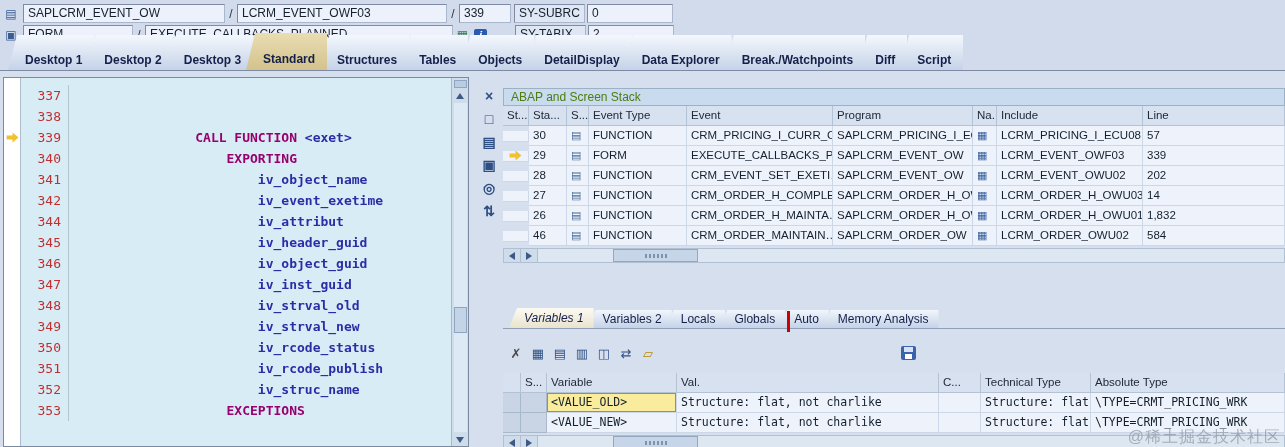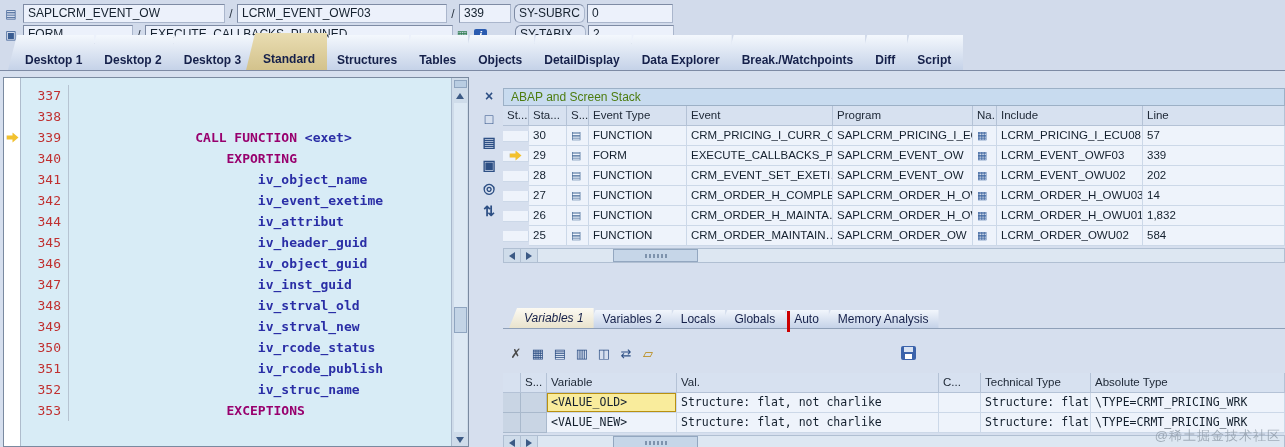--- a/index.html
+++ b/index.html
@@ -8,21 +8,21 @@
 
   
   .topbar{position:absolute;left:0;top:0;width:100%;height:47px;background:#d2dbeb;
           padding:3px 0 0 3px;box-sizing:border-box;}
   .tb-row{display:flex;align-items:center;height:21px;}
   .tb-ic{width:16px;height:16px;display:flex;align-items:center;justify-content:center;
          font-size:12px;color:#3a5d92;margin-right:4px;}
   .fld{height:17px;line-height:17px;background:#ecf1fb;border:1px solid #7e8ba4;
        border-right-color:#aab6cc;border-bottom-color:#aab6cc;padding:0 4px;
        white-space:nowrap;overflow:hidden;font-size:12px;}
-  .fld-label{background:#dfe6f4;border-radius:6px;}
+  .fld-label{background:#dfe6f4;}
   .w-program{width:192px}.w-include{width:200px}.w-line{width:42px}
   .w-form{width:100px}.w-name{width:298px}
   .w-syslabel{width:61px}.w-sysval{width:76px}
   .slash{width:12px;text-align:center;color:#2a3442;}
   .mini-ic{width:15px;height:15px;display:flex;align-items:center;justify-content:center;
            font-size:12px;margin-left:2px;}
   [data-name="structure-icon"]{color:#2e7d4f;}
   [data-name="info-icon"]{background:#2a5bb0;color:#fff;font-style:italic;font-weight:bold;
            border-radius:2px;font-size:11px;width:13px;height:13px;margin:1px 0 0 4px;}
   .sys-gap{margin-left:28px;}
@@ -125,21 +125,21 @@
   .vrow .cell{background:#eef3fb;border-right:1px solid #ccd8e8;border-bottom:1px solid #ccd8e8;}
   .vc-sel{width:18px}.vc-s{width:26px}.vc-var{width:130px}.vc-val{width:262px}
   .vc-c{width:42px}.vc-tech{width:110px}.vc-abs{flex:1}
   .vrow .hdrcell{background:#c9d5e4;border-right:1px solid #a9b9cc;border-bottom:1px solid #a9b9cc;}
   .mono{font-family:"DejaVu Sans Mono",monospace;font-size:11.5px;}
   .vc-var.sel{background:var(--selection_yellow,#f9ec9c);box-shadow:inset 0 0 0 1px #b99010;}
 
   .annotation{position:absolute;left:787px;top:311px;width:3px;height:21px;
               background:var(--annotation_red,#cc0000);z-index:5;}
   .watermark{position:absolute;right:4px;top:427px;color:#8d99a6;opacity:.75;
-             font-size:13px;z-index:6;letter-spacing:1px;}
+             font-size:16px;z-index:6;letter-spacing:1px;}
 </style>
 </head>
 <body>
 
 <div class="screen" data-name="sap-debugger-screen">
 
   <div class="topbar" data-name="debugger-topbar">
     <div class="tb-row" data-name="topbar-row-1">
       <span class="tb-ic" data-name="program-icon">▤</span>
       <span class="fld w-program" data-name="program-field">SAPLCRM_EVENT_OW</span>
@@ -477,21 +477,21 @@
         <span class="cell sc-prog" data-name="stack-program">SAPLCRM_ORDER_H_OW</span>
         <span class="cell sc-na" data-name="include-icon"></span>
         <span class="cell sc-inc" data-name="stack-include">LCRM_ORDER_H_OWU01</span>
         <span class="cell sc-line" data-name="stack-line">1,832</span>
       </div>
 
       <div class="srow" data-name="stack-row">
         <span class="cell sc-st" data-name="stack-current-cell">
           <span class="yarrow" data-name="current-stack-arrow-icon"></span>
         </span>
-        <span class="cell sc-sta" data-name="stack-level">25</span>
+        <span class="cell sc-sta" data-name="stack-level">46</span>
         <span class="cell sc-ico" data-name="event-type-icon"></span>
         <span class="cell sc-etype" data-name="stack-event-type">FUNCTION</span>
         <span class="cell sc-event" data-name="stack-event">CRM_ORDER_MAINTAIN…</span>
         <span class="cell sc-prog" data-name="stack-program">SAPLCRM_ORDER_OW</span>
         <span class="cell sc-na" data-name="include-icon"></span>
         <span class="cell sc-inc" data-name="stack-include">LCRM_ORDER_OWU02</span>
         <span class="cell sc-line" data-name="stack-line">584</span>
       </div>
 
     <div class="hscroll" data-name="stack-horizontal-scrollbar">

